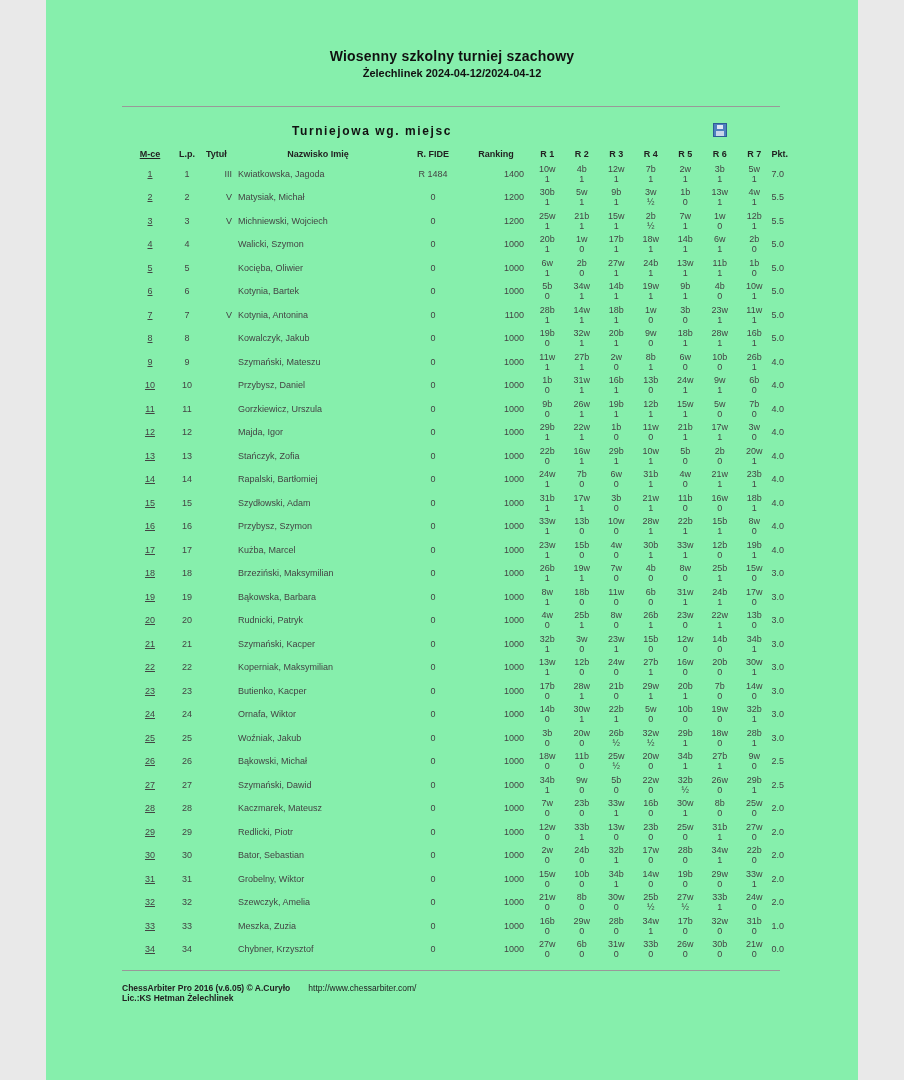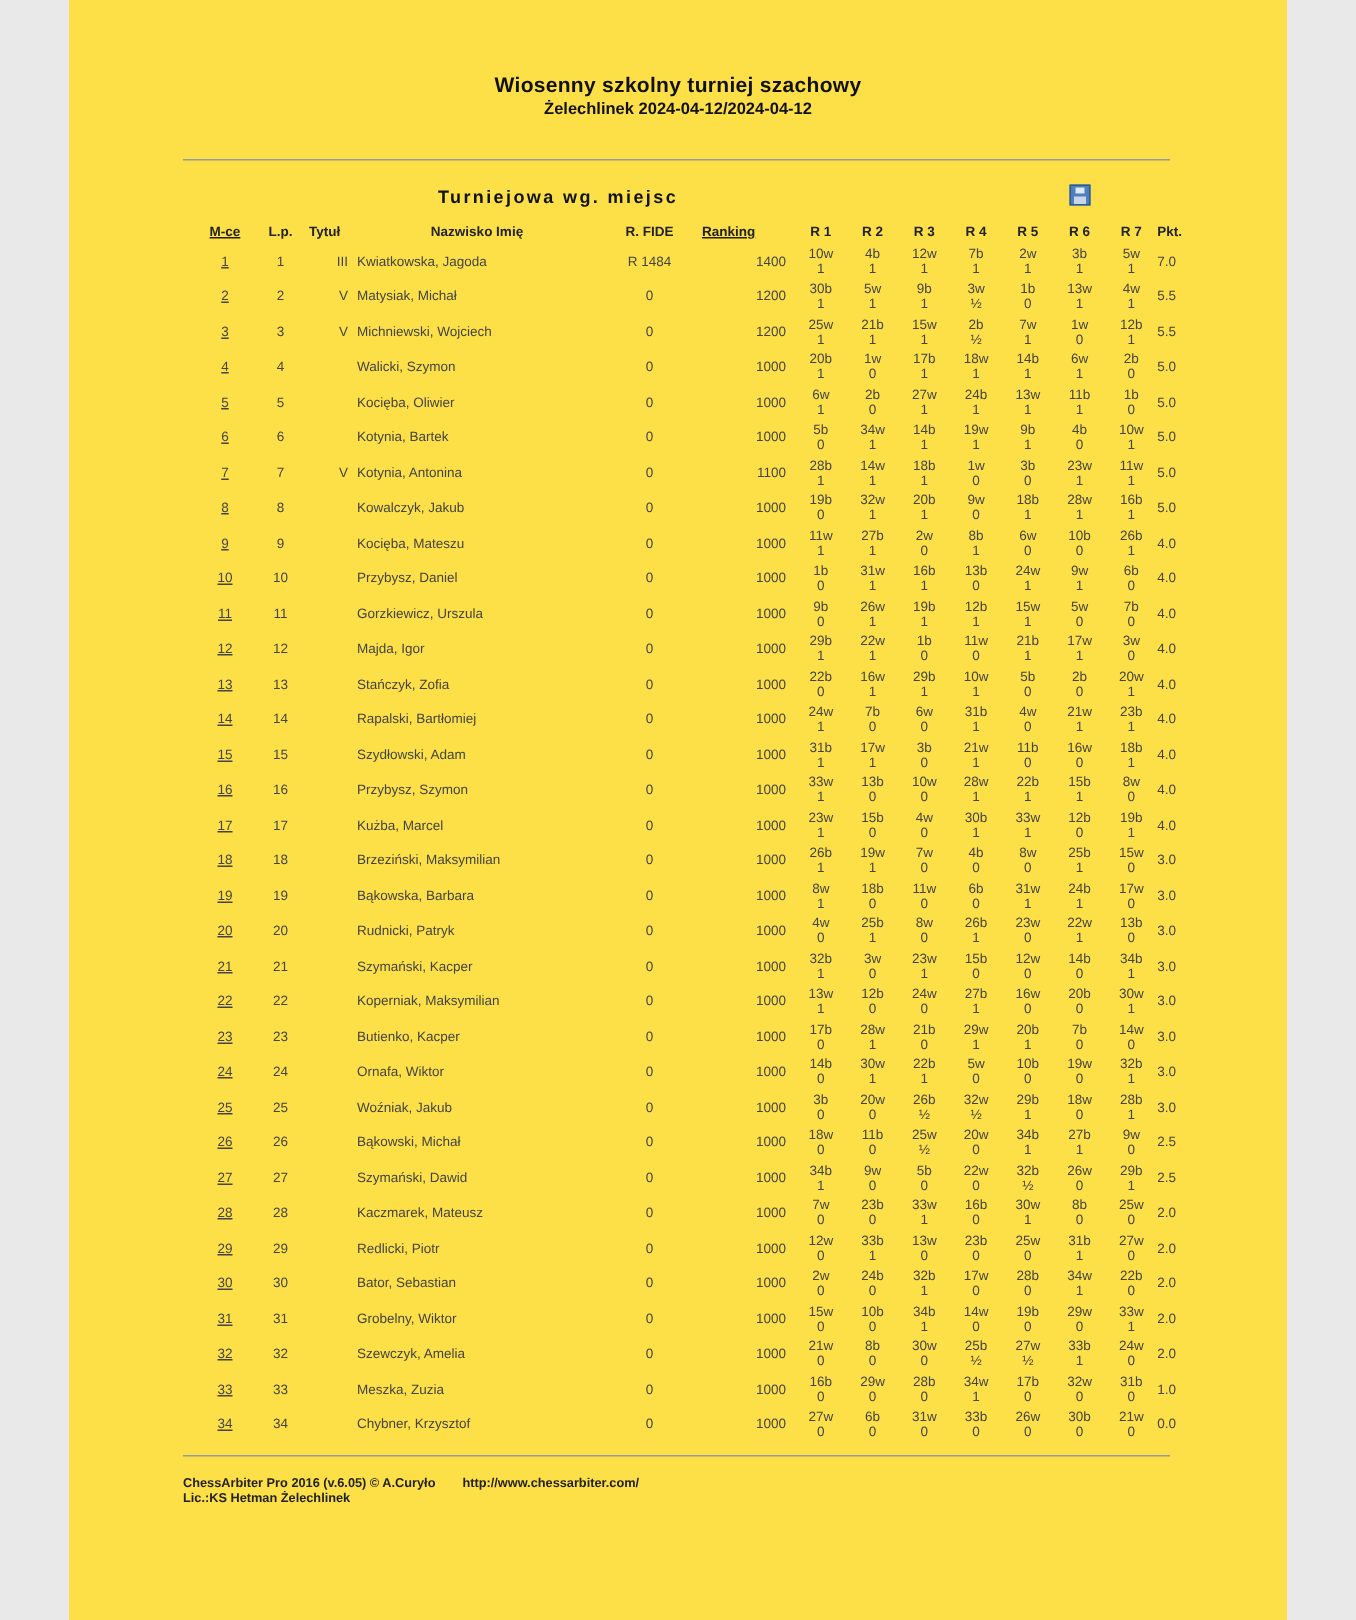--- a/index.html
+++ b/index.html
@@ -1,44 +1,44 @@
 <!DOCTYPE html>
 <html><head>
 <meta charset="utf-8">
 <style>
   html, body { margin:0; padding:0; }
   body { width:904px; height:1080px; background:#e9e9e9; font-family:"Liberation Sans", sans-serif; color:#333; overflow:hidden; }
-  .page { position:absolute; left:46px; top:0; width:812px; height:1080px; background:#fde047; }
+  .page { position:absolute; left:46px; top:0; width:812px; height:1080px; background:#86efac; }
   .header { position:absolute; left:0; top:48px; width:812px; text-align:center; }
   .title { font-size:14px; font-weight:bold; color:#111; letter-spacing:0.2px; margin-top:0; }
   .sub { font-size:11px; font-weight:bold; color:#111; margin-top:3px; }
   .hr1 { position:absolute; left:76px; top:106px; width:658px; border-top:1px solid #999; }
   .subtitle { position:absolute; left:0; top:124px; width:652px; text-align:center; font-size:12px; font-weight:bold; letter-spacing:1.6px; color:#111; }
   .save-icon { position:absolute; left:667px; top:123px; width:14px; height:14px; background:#4f7fbf; border:1px solid #2d5b96; box-sizing:border-box; }
   .save-icon::before { content:""; position:absolute; left:3px; top:1px; width:6px; height:4px; background:#dfe8f5; }
   .save-icon::after { content:""; position:absolute; left:2px; top:7px; width:8px; height:5px; background:#c9d6ea; }
   table { position:absolute; left:86px; top:146px; border-collapse:collapse; font-size:9px; color:#444; }
   th { font-size:9px; font-weight:bold; color:#222; height:16px; padding:0; }
   td { padding:0; height:23.5px; vertical-align:middle; }
   .c-place { width:36px; text-align:center;text-decoration:underline; }
   .c-lp { width:38px; text-align:center; }
   .c-title { width:26px; text-align:right; padding-right:6px; }
   .c-name { width:160px; text-align:left; }
   th.c-name { text-align:center; }
   .c-fide { width:70px; text-align:center; }
   th.c-fide { text-align:center; }
   .c-rank { width:56px; text-align:right; padding-right:6px; }
-  th.c-rank { text-align:left;text-decoration:underline; }
+  th.c-rank { text-align:center; }
   .c-r { width:34.5px; text-align:center; line-height:10px; }
   .c-r .opp { display:block; font-size:9px; }
   .c-r .res { display:block; font-size:9px; }
   .c-pts { width:36px; text-align:left; }
   .hr2 { position:absolute; left:76px; top:970px; width:658px; border-top:1px solid #999; }
   .footer { position:absolute; left:76px; top:983px; font-size:8.5px; font-weight:bold; color:#222; line-height:10px; }
-  .footer .url { font-weight:bold; margin-left:18px;margin-top:43px; }
+  .footer .url { font-weight:normal; margin-left:18px;margin-top:43px; }
 </style>
 </head>
 <body>
 
 <div class="page">
   <div class="header">
     <div class="title">Wiosenny szkolny turniej szachowy</div>
     <div class="sub">Żelechlinek 2024-04-12/2024-04-12</div>
   </div>
   <div class="hr1"></div>
@@ -358,21 +358,21 @@
           <td class="c-r">
             <span class="opp">16b</span>
             <span class="res">1</span>
           </td>
           <td class="c-pts">5.0</td>
         </tr>
         <tr>
           <td class="c-place">9</td>
           <td class="c-lp">9</td>
           <td class="c-title"></td>
-          <td class="c-name">Kocięba, Mateszu</td>
+          <td class="c-name">Szymański, Mateszu</td>
           <td class="c-fide">0</td>
           <td class="c-rank">1000</td>
           <td class="c-r">
             <span class="opp">11w</span>
             <span class="res">1</span>
           </td>
           <td class="c-r">
             <span class="opp">27b</span>
             <span class="res">1</span>
           </td>

